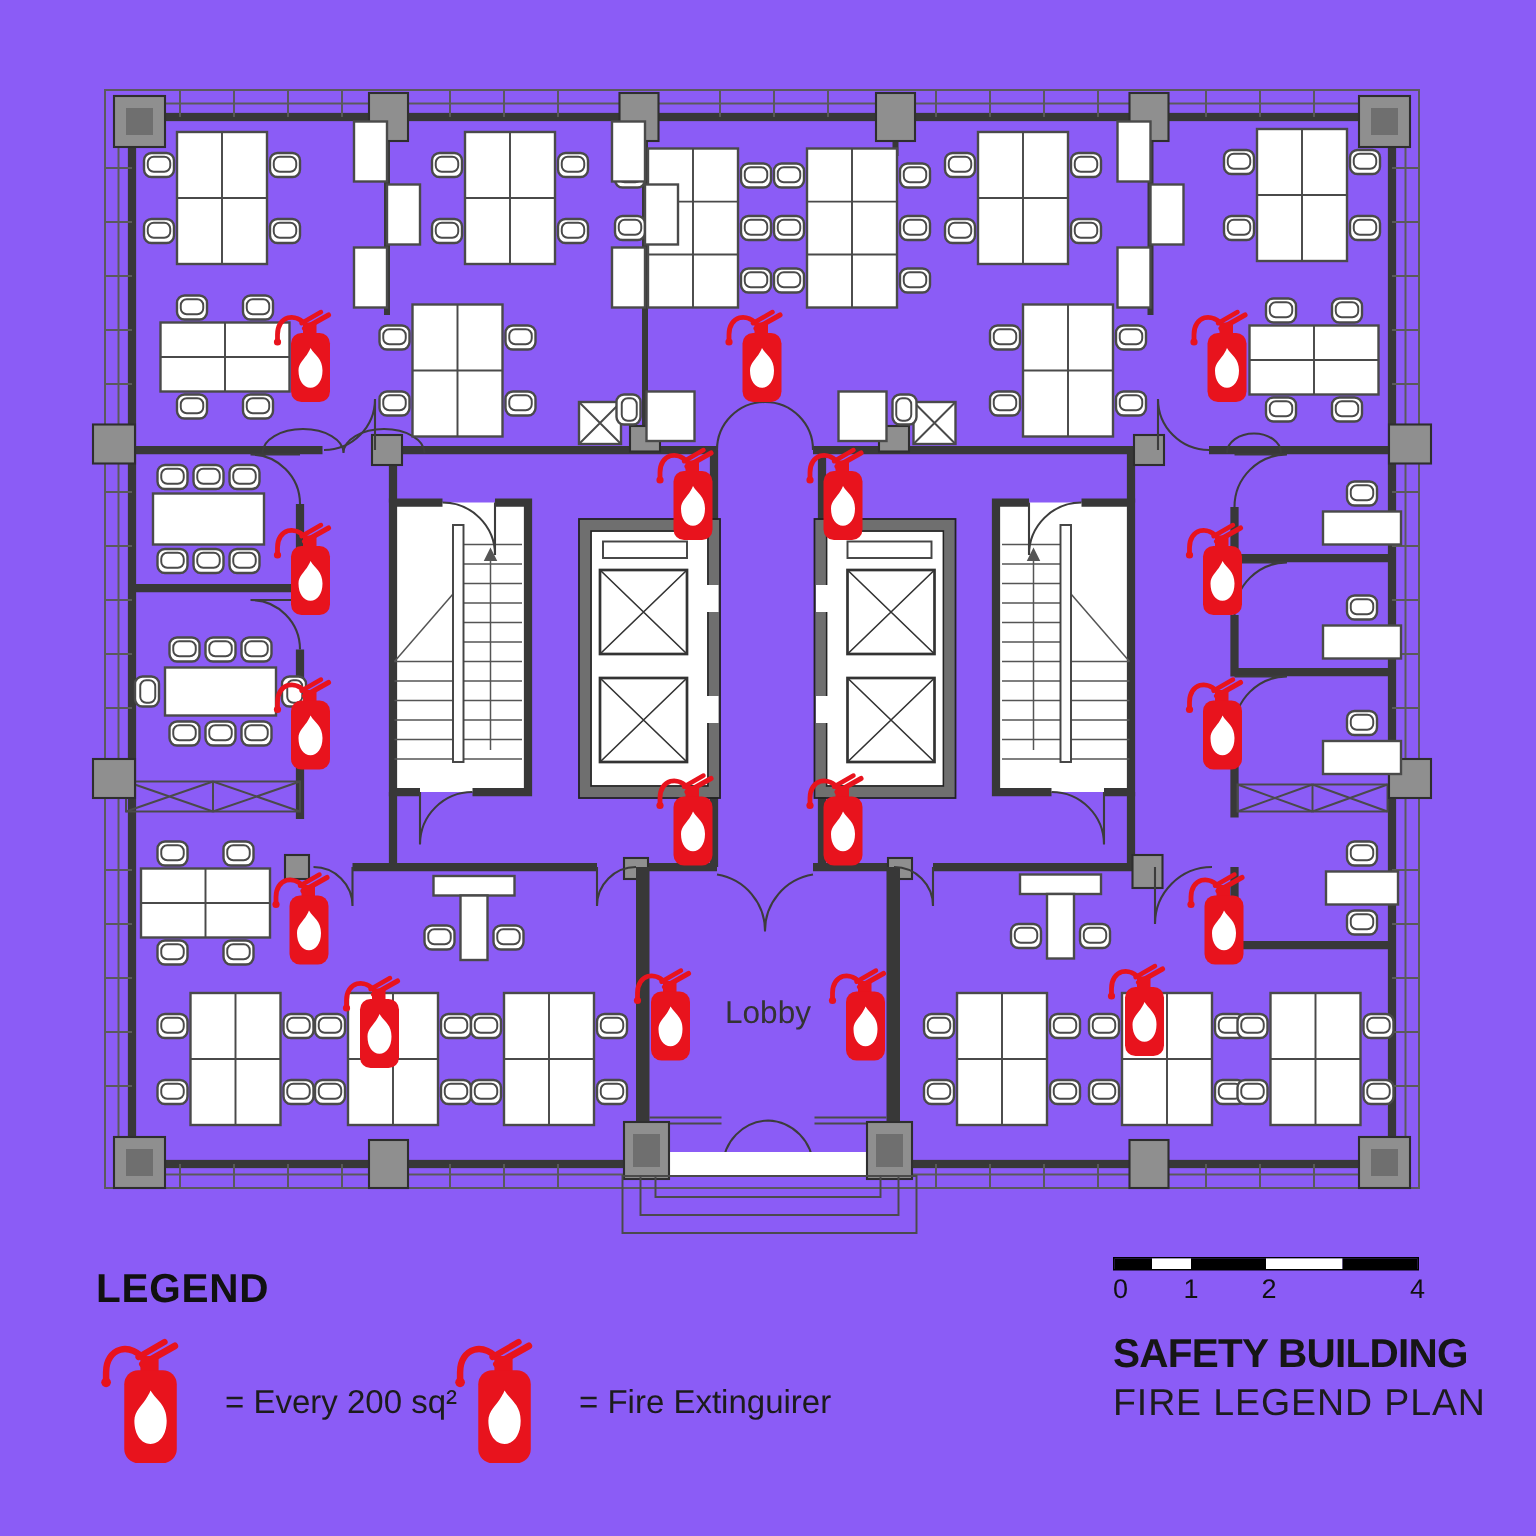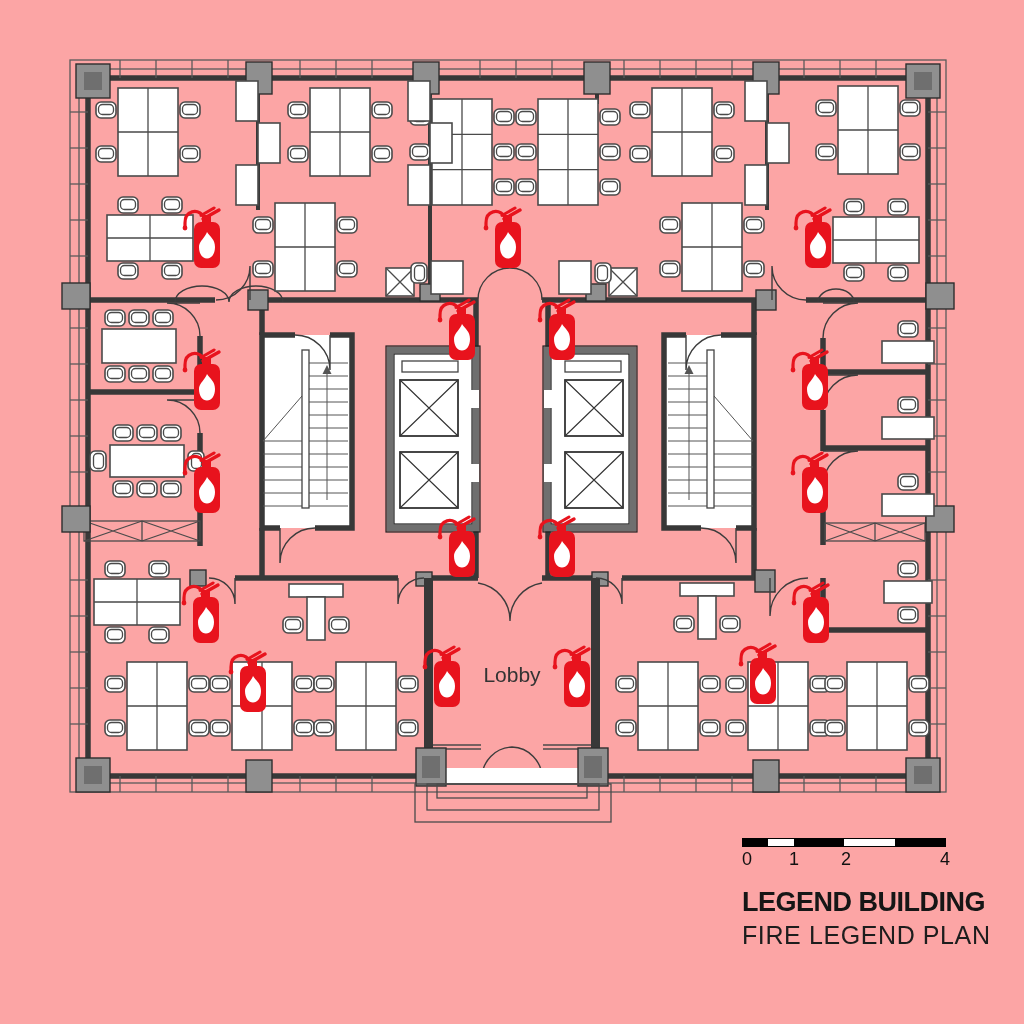--- a/index.html
+++ b/index.html
@@ -1,16 +1,16 @@
 <!DOCTYPE html>
 <html><head>
 <meta charset="utf-8">
 <style>
   html,body{margin:0;padding:0;background:#fff;}
-  .stage{position:relative;width:1024px;height:1024px;background:#fca5a5;overflow:hidden;
+  .stage{position:relative;width:1024px;height:1024px;background:#8b5cf6;overflow:hidden;
          font-family:"Liberation Sans",sans-serif;}
   svg{display:block;}
   
   .wall-thick{fill:none;stroke:#383838;stroke-width:5.5;}
   .wall-med{fill:none;stroke:#383838;stroke-width:4;}
   .wall-thin{fill:none;stroke:#5a5a5a;stroke-width:1.3;}
   .door{fill:none;stroke:#3c3c3c;stroke-width:1.4;}
   .f{fill:#ffffff;stroke:#4a4a4a;stroke-width:1.6;}
   .fl{fill:none;stroke:#4a4a4a;stroke-width:1.3;}
   .col{fill:#8f8f8f;stroke:#2e2e2e;stroke-width:1.4;}
@@ -397,32 +397,49 @@
         <use href="#sym-ext" transform="translate(816,613)"></use>
         <use href="#sym-ext" transform="translate(253,682)"></use>
         <use href="#sym-ext" transform="translate(447,677)"></use>
         <use href="#sym-ext" transform="translate(577,677)"></use>
         <use href="#sym-ext" transform="translate(763,674)"></use>
       </g>
 
   <text id="lobby-label" x="512" y="682" text-anchor="middle" font-size="21" fill="#333">Lobby</text>
 </svg>
 
+<div class="legend">
+  <div class="legend-heading">LEGEND</div>
+  <div class="legend-rows">
+    <div class="legend-row r1">
+      <svg width="70" height="92" viewBox="-27 -34 52 68">
+            <use href="#sym-ext"></use>
+          </svg>
+      <span>= Every 200 sq²</span>
+    </div>
+    <div class="legend-row r2">
+      <svg width="70" height="92" viewBox="-27 -34 52 68">
+            <use href="#sym-ext"></use>
+          </svg>
+      <span>= Fire Extinguirer</span>
+    </div>
+  </div>
+</div>
 
 <div class="titleblock">
   <div class="scalebar">
     <div class="sg s1 b"></div>
         <div class="sg s2 w"></div>
         <div class="sg s3 b"></div>
         <div class="sg s4 w"></div>
         <div class="sg s5 b"></div>
   </div>
   <div class="scaleticks">
     <span class="tick0">0</span>
     <span class="tick1">1</span>
     <span class="tick2">2</span>
     <span class="tick3">4</span>
   </div>
-  <div class="title1">LEGEND BUILDING</div>
+  <div class="title1">SAFETY BUILDING</div>
   <div class="title2">FIRE LEGEND PLAN</div>
 </div>
 
 </div>
 
 </body></html>

